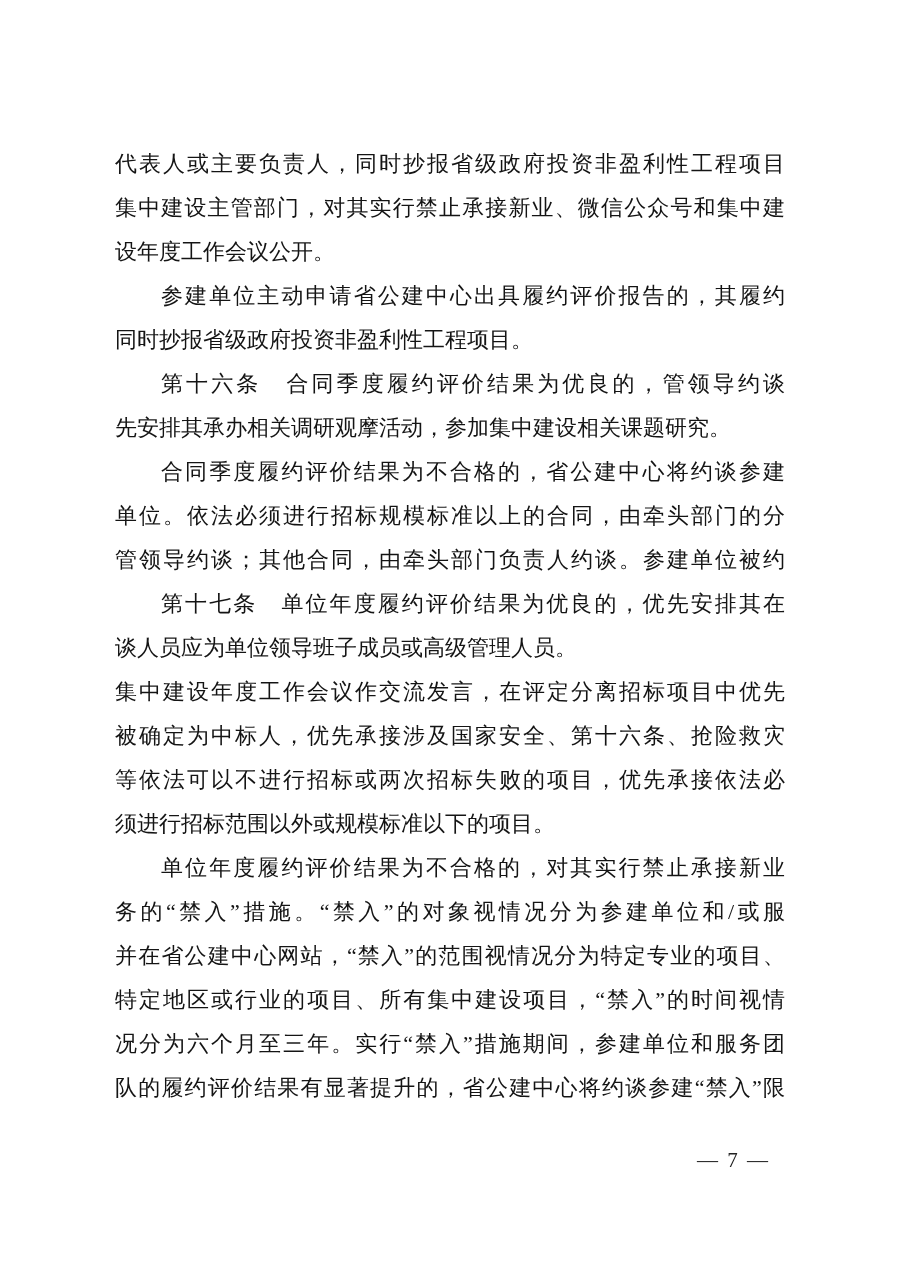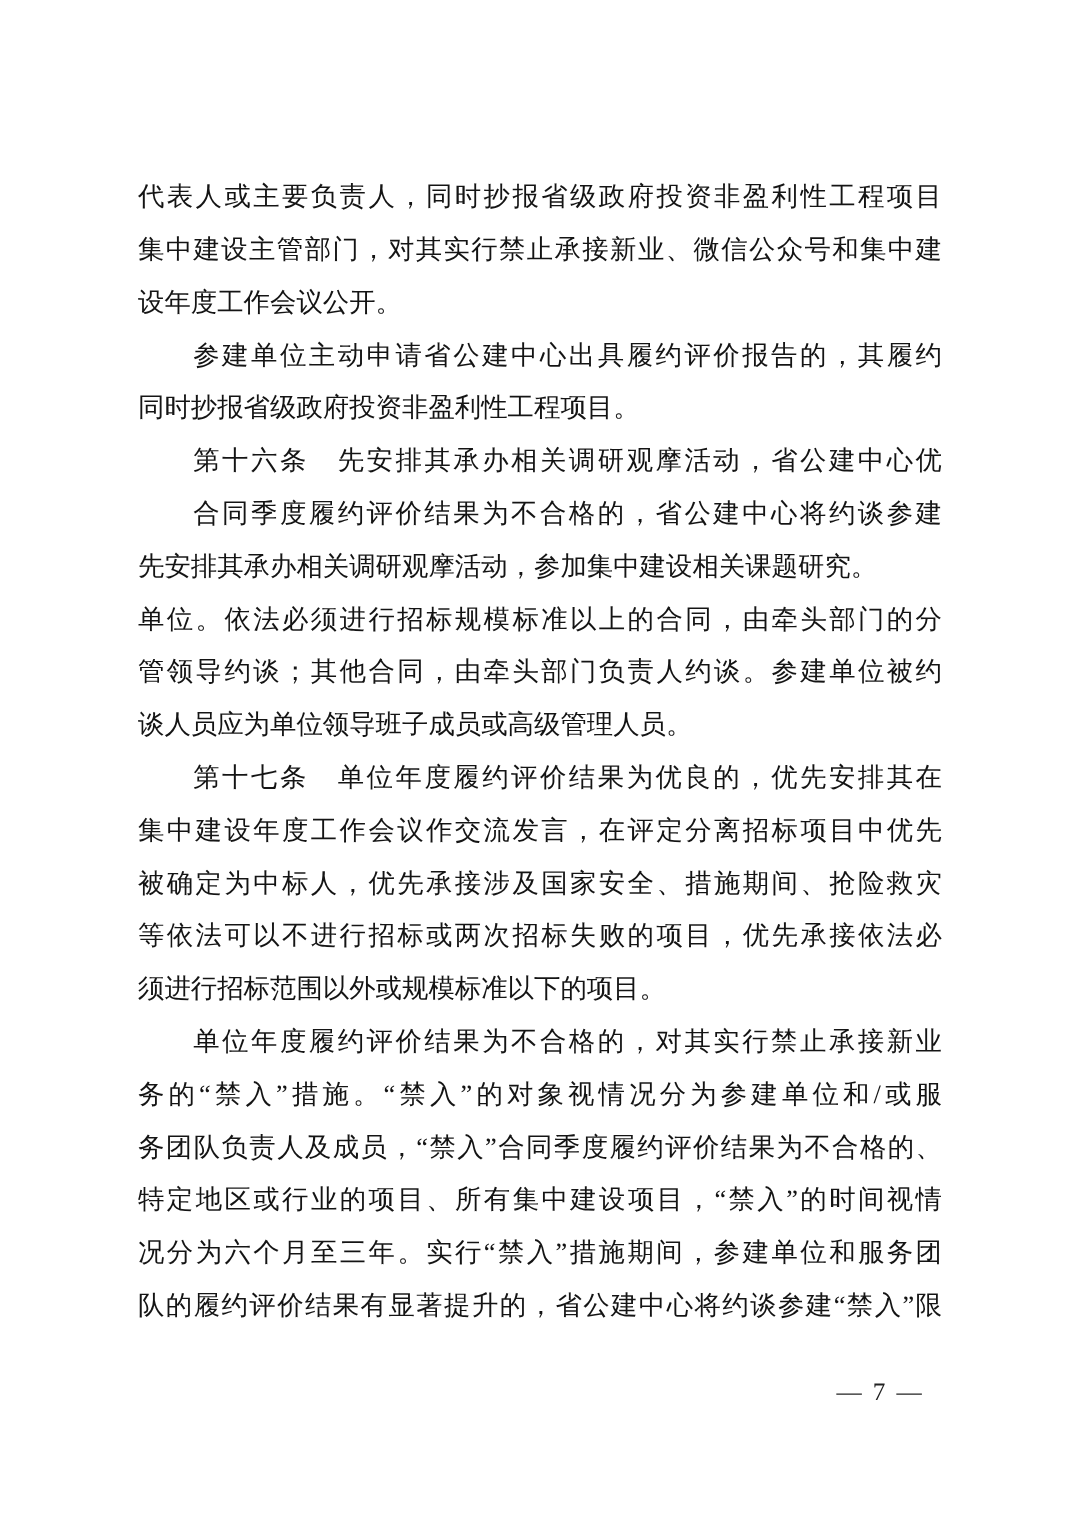--- a/index.html
+++ b/index.html
@@ -56,32 +56,32 @@
 </head>
 <body>
 
 <div class="page">
   <div class="content" id="doc-content">
       <div class="line"><span>代表人或主要负责人，同时抄报省级政府投资非盈利性工程项目</span></div>
       <div class="line"><span>集中建设主管部门，对其实行禁止承接新业、微信公众号和集中建</span></div>
       <div class="line para-end"><span>设年度工作会议公开。</span></div>
       <div class="line indent"><span>参建单位主动申请省公建中心出具履约评价报告的，其履约</span></div>
       <div class="line para-end"><span>同时抄报省级政府投资非盈利性工程项目。</span></div>
-      <div class="line indent"><span class="term">第十六条</span><span>　先安排其承办相关调研观摩活动，省公建中心优</span></div>
+      <div class="line indent"><span class="term">第十六条</span><span>　合同季度履约评价结果为优良的，管领导约谈</span></div>
+      <div class="line para-end"><span>先安排其承办相关调研观摩活动，参加集中建设相关课题研究。</span></div>
       <div class="line indent"><span>合同季度履约评价结果为不合格的，省公建中心将约谈参建</span></div>
-      <div class="line para-end"><span>先安排其承办相关调研观摩活动，参加集中建设相关课题研究。</span></div>
       <div class="line"><span>单位。依法必须进行招标规模标准以上的合同，由牵头部门的分</span></div>
       <div class="line"><span>管领导约谈；其他合同，由牵头部门负责人约谈。参建单位被约</span></div>
+      <div class="line indent"><span class="term">第十七条</span><span>　单位年度履约评价结果为优良的，优先安排其在</span></div>
       <div class="line para-end"><span>谈人员应为单位领导班子成员或高级管理人员。</span></div>
-      <div class="line indent"><span class="term">第十七条</span><span>　单位年度履约评价结果为优良的，优先安排其在</span></div>
       <div class="line"><span>集中建设年度工作会议作交流发言，在评定分离招标项目中优先</span></div>
-      <div class="line"><span>被确定为中标人，优先承接涉及国家安全、措施期间、抢险救灾</span></div>
+      <div class="line"><span>被确定为中标人，优先承接涉及国家安全、第十六条、抢险救灾</span></div>
       <div class="line"><span>等依法可以不进行招标或两次招标失败的项目，优先承接依法必</span></div>
       <div class="line para-end"><span>须进行招标范围以外或规模标准以下的项目。</span></div>
       <div class="line indent"><span>单位年度履约评价结果为不合格的，对其实行禁止承接新业</span></div>
       <div class="line"><span>务的“禁入”措施。“禁入”的对象视情况分为参建单位和/或服</span></div>
-      <div class="line"><span>务团队负责人及成员，“禁入”合同季度履约评价结果为不合格的、</span></div>
+      <div class="line"><span>并在省公建中心网站，“禁入”的范围视情况分为特定专业的项目、</span></div>
       <div class="line"><span>特定地区或行业的项目、所有集中建设项目，“禁入”的时间视情</span></div>
       <div class="line"><span>况分为六个月至三年。实行“禁入”措施期间，参建单位和服务团</span></div>
       <div class="line"><span>队的履约评价结果有显著提升的，省公建中心将约谈参建“禁入”限</span></div>
     </div>
   <div class="footer">— 7 —</div>
 </div>
 
 </body></html>

